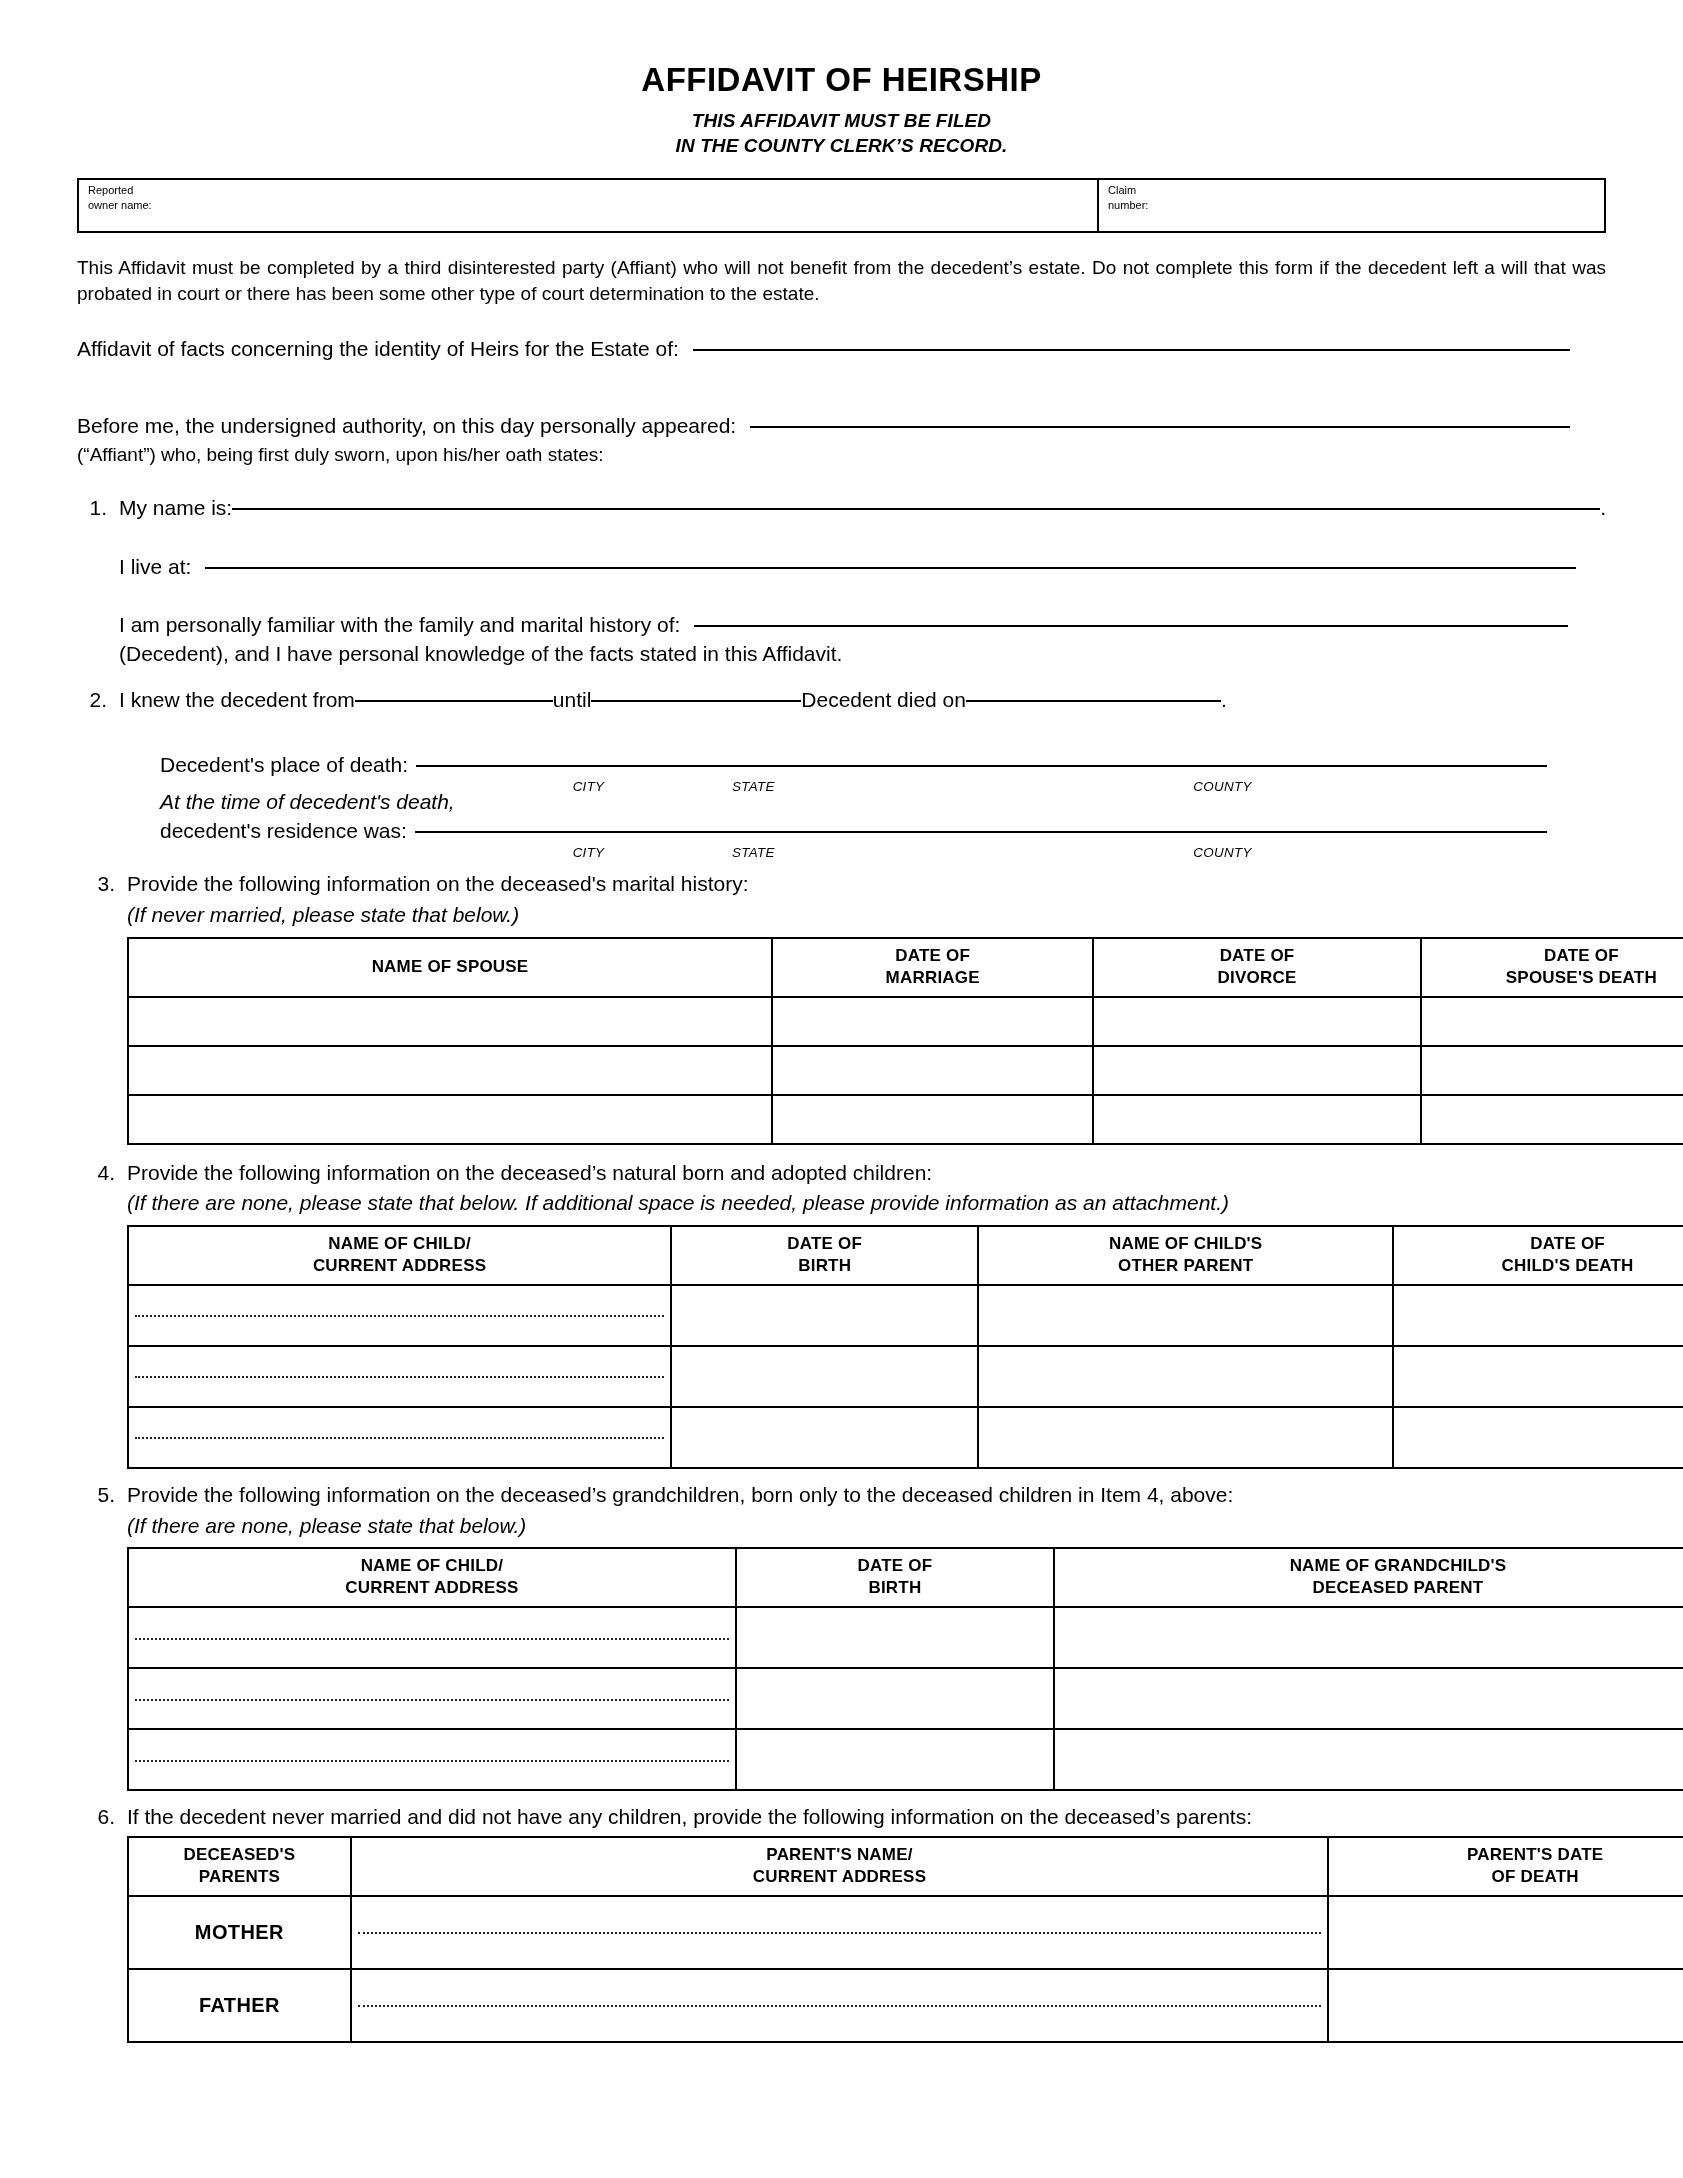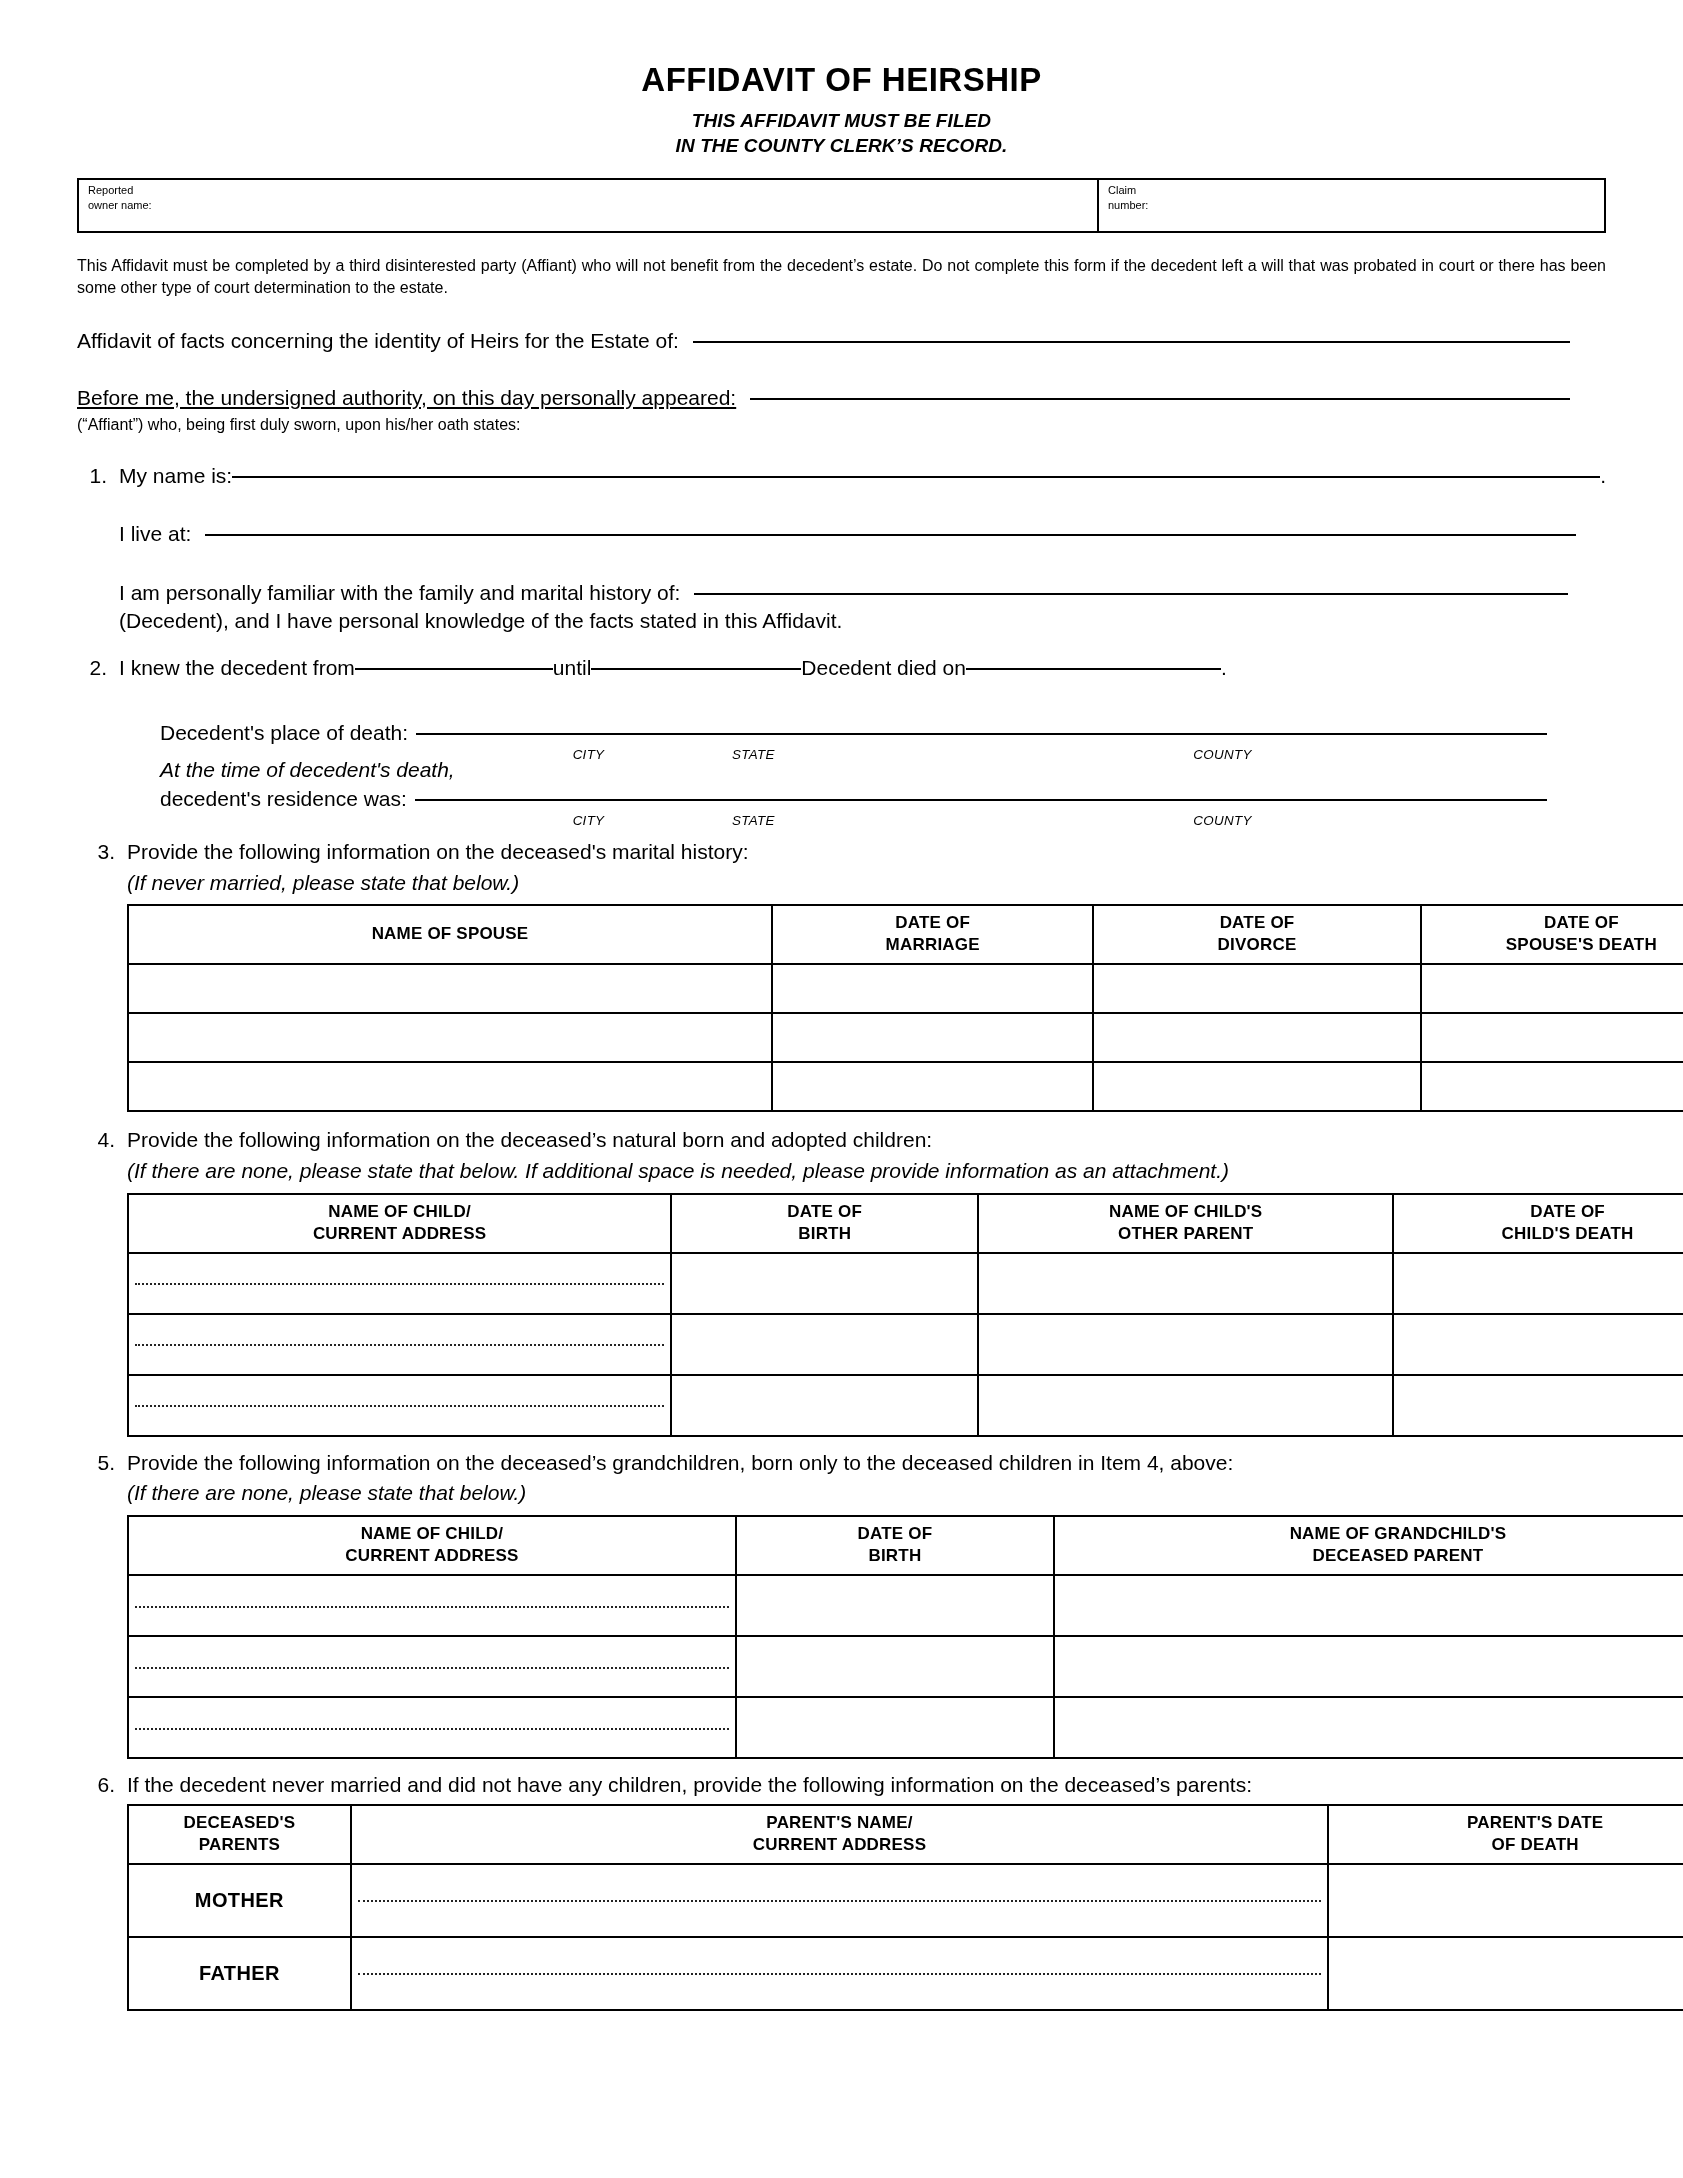--- a/index.html
+++ b/index.html
@@ -61,21 +61,21 @@
     box-sizing: border-box;
   }
   .idbox .lbl {
     font-size: 11px;
     line-height: 1.28;
     display: block;
   }
 
   
   .para {
-    font-size: 16px;
+    font-size: 19px;
     line-height: 1.36;
     margin-top: 22px;
     text-align: justify;
     text-justify: inter-word;
   }
   .para.nojust { text-align: left; }
 
   .line-row {
     font-size: 21px;
     line-height: 1.36;
@@ -213,21 +213,21 @@
 
   <div class="para">This Affidavit must be completed by a third disinterested party (Affiant) who will not benefit from the decedent’s estate. Do not complete this form if the decedent left a will that was probated in court or there has been some other type of court determination to the estate.</div>
 
   <div class="line-row" style="margin-top:28px;">
     <span>Affidavit of facts concerning the identity of Heirs for the Estate of:</span>
     <span class="gap14"></span>
     <span class="rule"></span>
     <span style="flex:0 0 36px"></span>
   </div>
 
-  <div class="line-row" style="margin-top:28px;text-decoration:underline;">
+  <div class="line-row" style="margin-top:48px;">
     <span>Before me, the undersigned authority, on this day personally appeared:</span>
     <span class="gap14"></span>
     <span class="rule"></span>
     <span style="flex:0 0 36px"></span>
   </div>
   <div class="para nojust" style="margin-top:2px;">(“Affiant”) who, being first duly sworn, upon his/her oath states:</div>
 
   <div class="num-item" style="margin-top:26px;">
     <span class="num">1.</span>
     <span class="body">

